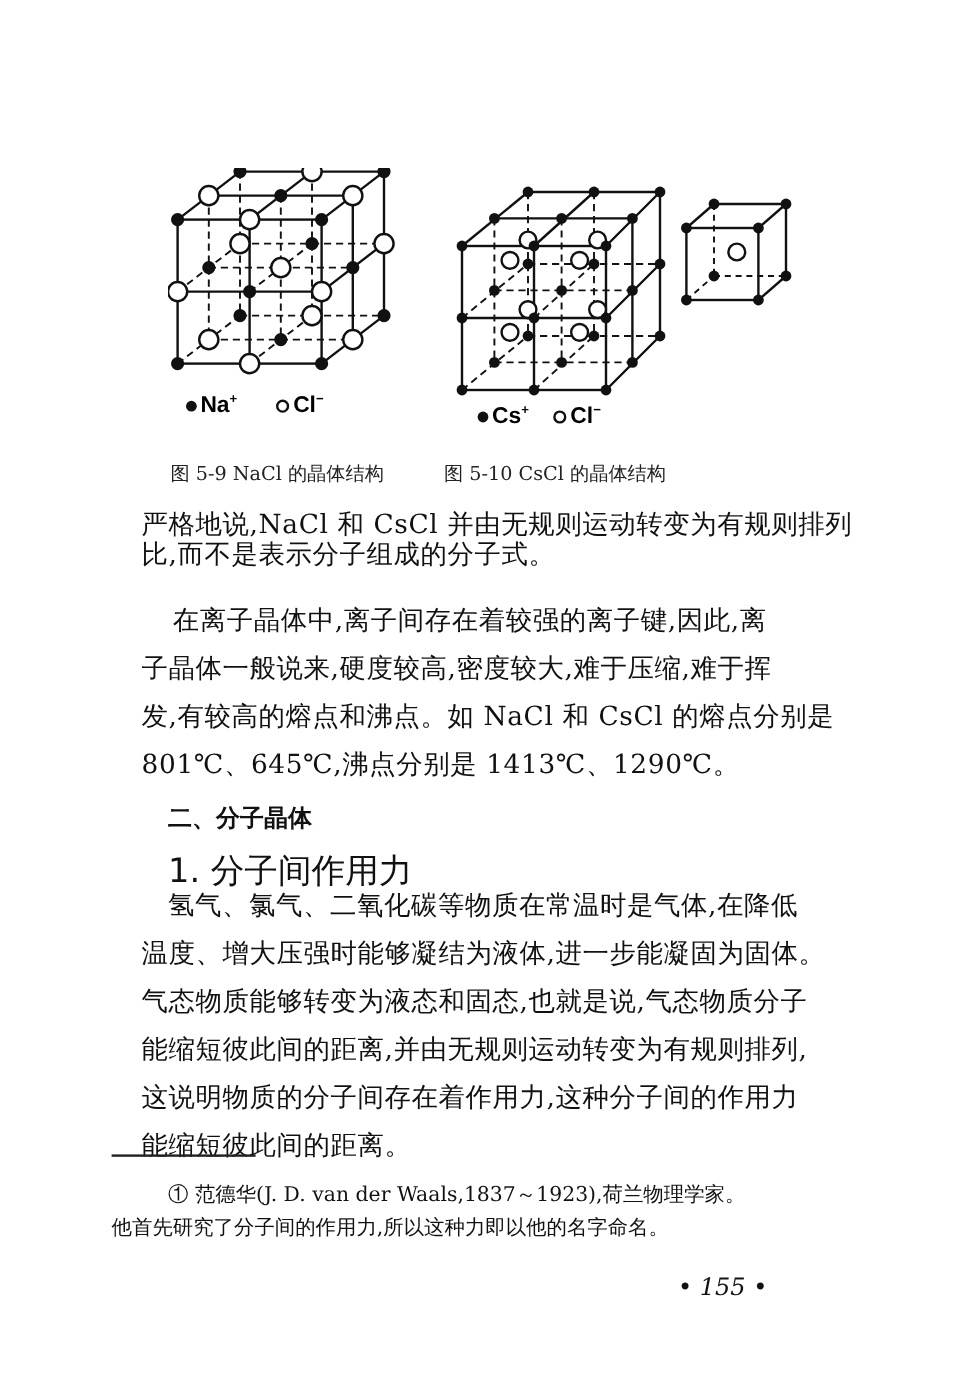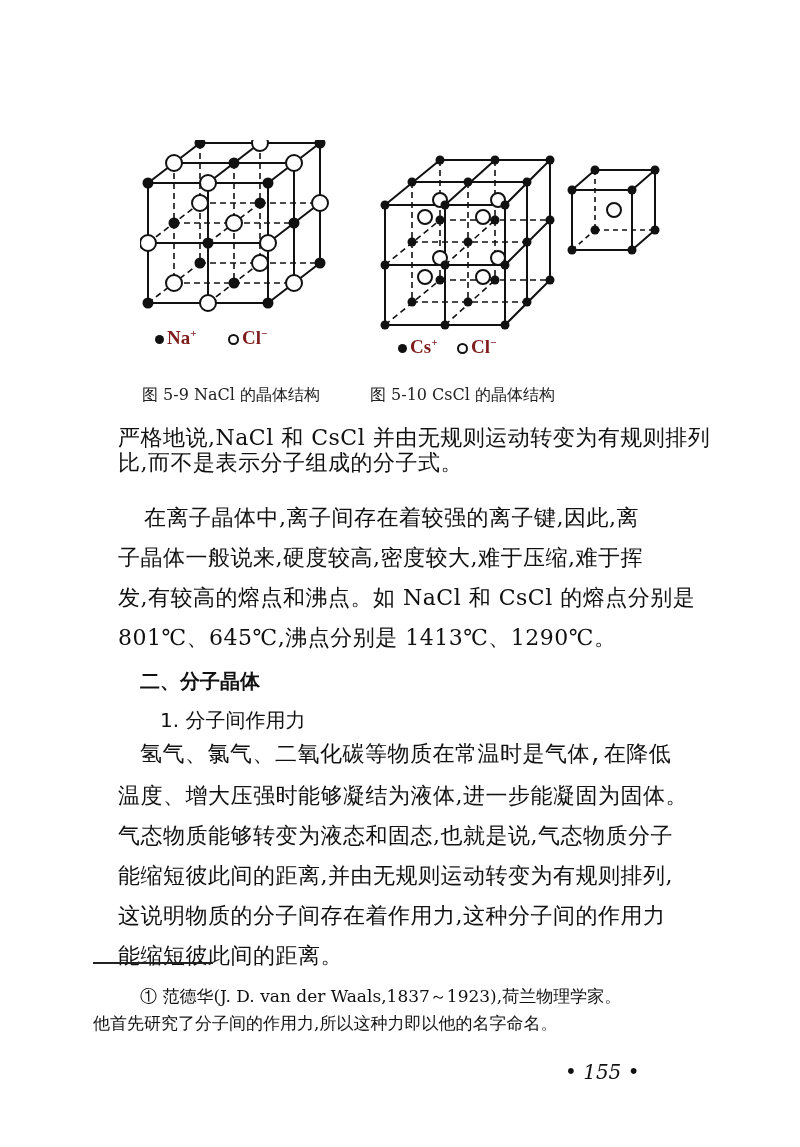--- a/index.html
+++ b/index.html
@@ -1,27 +1,27 @@
 <!DOCTYPE html>
 <html><head>
 <meta charset="utf-8">
 <style>
   html, body { margin:0; padding:0; background:#ffffff; }
   body { width:800px; height:1147px; position:relative; overflow:hidden;
          font-family:"DejaVu Serif","Liberation Serif",serif; color:#111; }
   .abs { position:absolute; }
   .fig svg { display:block; }
-  .legend { font-family:Liberation Serif, serif; font-size:19px; font-weight:bold; color:#7f1d1d; white-space:nowrap; }
+  .legend { font-family:Liberation Sans, sans-serif; font-size:19px; font-weight:bold; color:#000000; white-space:nowrap; }
   .legend .dot { display:inline-block; width:9px; height:9px; border-radius:50%; background:#111; vertical-align:middle; margin-right:3px; }
   .legend .ring { display:inline-block; width:11px; height:11px; border-radius:50%; border:2px solid #111; vertical-align:middle; margin-right:3px; box-sizing:border-box; }
   .legend sup { font-size:11px; }
   .caption { font-size:16px; white-space:nowrap; color:#222; }
   .line { font-size:22px; white-space:nowrap; letter-spacing:0.5px; line-height:1; }
   .heading { font-size:20px; font-weight:bold; white-space:nowrap; font-family:"DejaVu Sans","Liberation Sans",sans-serif; }
-  .sub { font-size:20px; white-space:nowrap; font-family:"DejaVu Sans","Liberation Sans",sans-serif;margin-left:20px; }
+  .sub { font-size:28px; white-space:nowrap; font-family:"DejaVu Sans","Liberation Sans",sans-serif; }
   .foot { font-size:17px; white-space:nowrap; line-height:1; }
   .rule { height:2px; background:#222; }
   .pagenum { font-size:20px; font-style:italic; white-space:nowrap; }
 </style>
 </head>
 <body>
 
 <div class="abs fig" style="left:140px;top:140px;width:200px;height:180px;">
   <svg width="200" height="180" viewBox="0 0 200 180">
     <g stroke="#111" stroke-width="2" fill="none">
@@ -205,21 +205,21 @@
 <div class="abs line" style="left:118px;top:452px;text-align:right;">比,而不是表示分子组成的分子式。</div>
 
 <div class="abs line" style="left:144px;top:507px;">在离子晶体中,离子间存在着较强的离子键,因此,离</div>
 <div class="abs line" style="left:118px;top:547px;">子晶体一般说来,硬度较高,密度较大,难于压缩,难于挥</div>
 <div class="abs line" style="left:118px;top:587px;text-align:center;">发,有较高的熔点和沸点。如 NaCl 和 CsCl 的熔点分别是</div>
 <div class="abs line" style="left:118px;top:627px;">801℃、645℃,沸点分别是 1413℃、1290℃。</div>
 
 <div class="abs heading" style="left:140px;top:668px;">二、分子晶体</div>
 <div class="abs sub" style="left:140px;top:707px;">1. 分子间作用力</div>
 
-<div class="abs line" style="left:140px;top:745px;font-family:Liberation Mono, monospace;">氢气、氯气、二氧化碳等物质在常温时是气体,在降低</div>
+<div class="abs line" style="left:140px;top:745px;">氢气、氯气、二氧化碳等物质在常温时是气体,在降低</div>
 <div class="abs line" style="left:118px;top:785px;">温度、增大压强时能够凝结为液体,进一步能凝固为固体。</div>
 <div class="abs line" style="left:118px;top:825px;">气态物质能够转变为液态和固态,也就是说,气态物质分子</div>
 <div class="abs line" style="left:118px;top:865px;">能缩短彼此间的距离,并由无规则运动转变为有规则排列,</div>
 <div class="abs line" style="left:118px;top:905px;">这说明物质的分子间存在着作用力,这种分子间的作用力</div>
 <div class="abs line" style="left:118px;top:945px;">能缩短彼此间的距离。</div>
 
 <div class="abs rule" style="left:93px;top:962px;width:120px;"></div>
 <div class="abs foot" style="left:140px;top:988px;">①  范德华(J. D. van der Waals,1837～1923),荷兰物理学家。</div>
 <div class="abs foot" style="left:93px;top:1015px;">他首先研究了分子间的作用力,所以这种力即以他的名字命名。</div>
 

